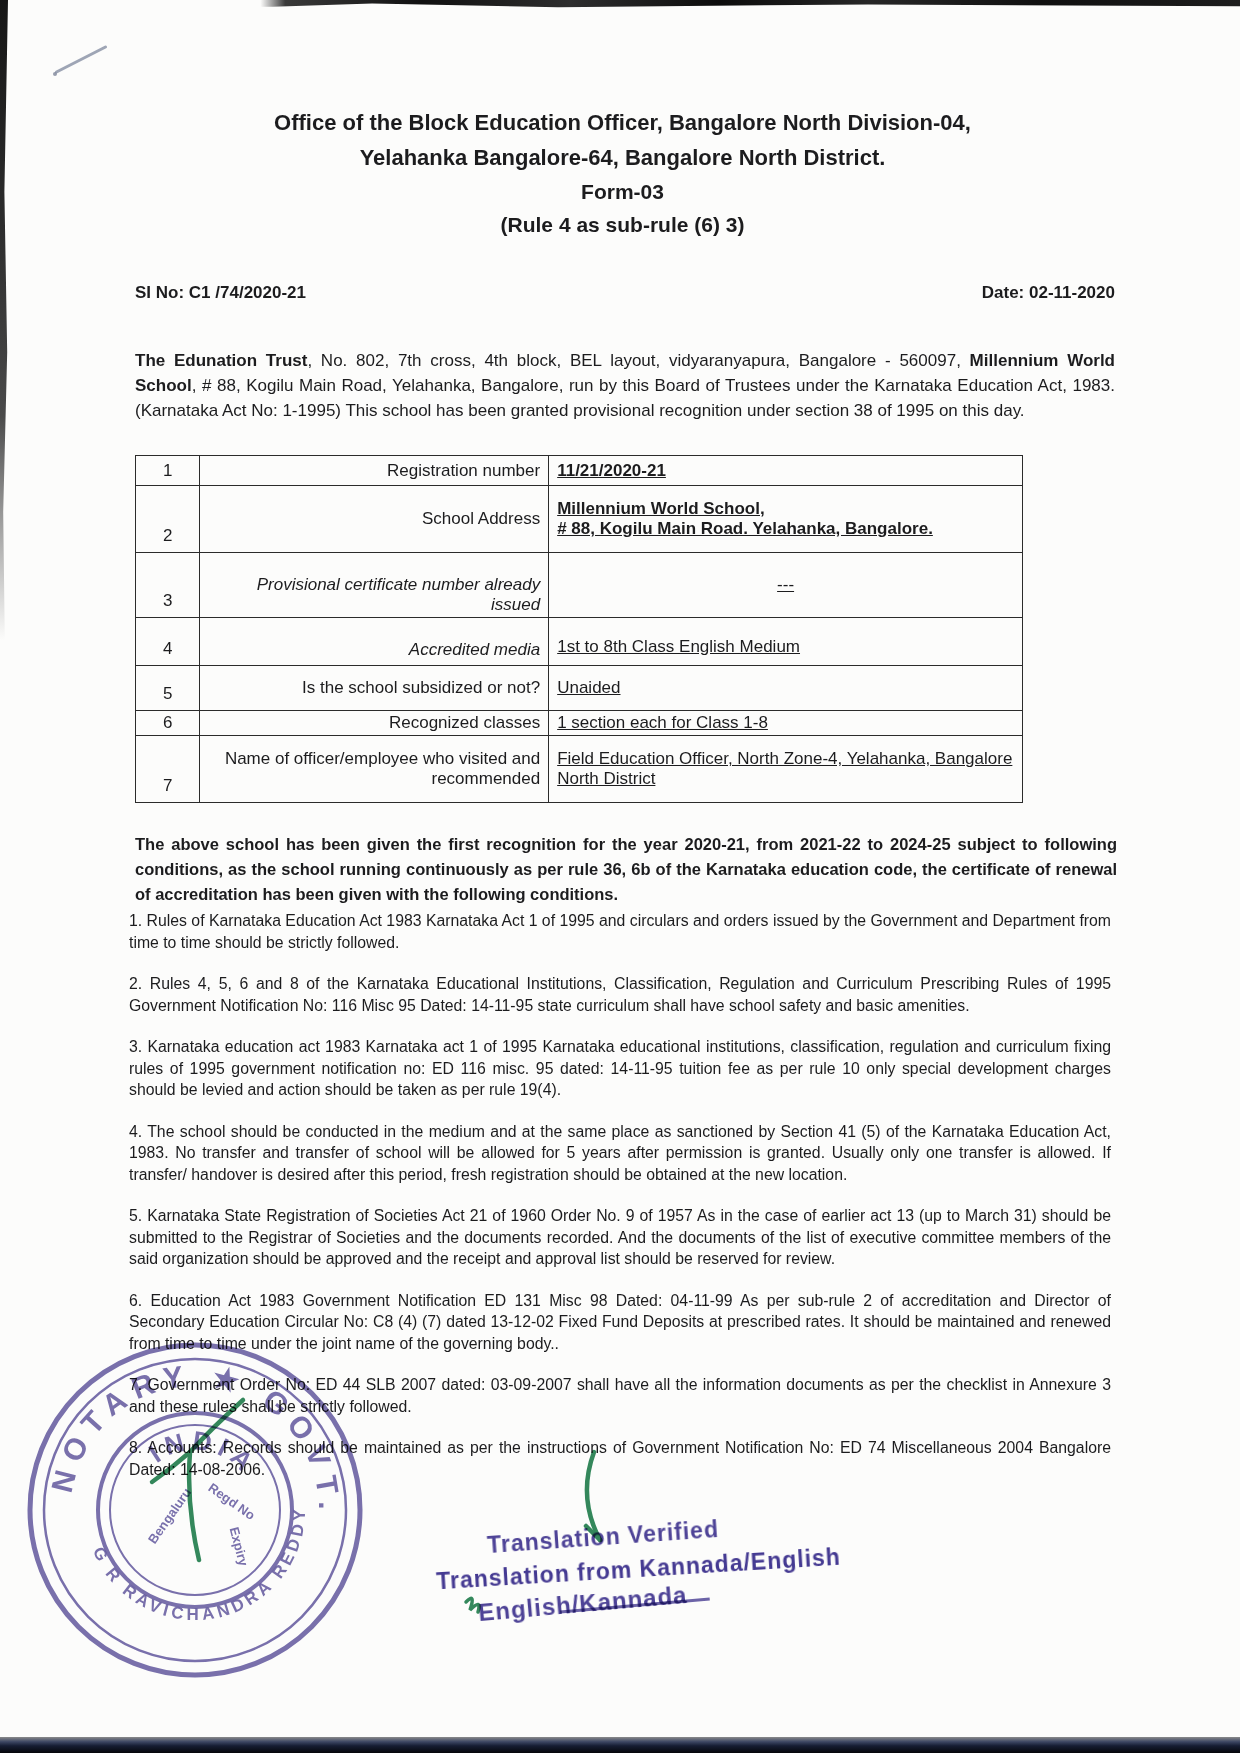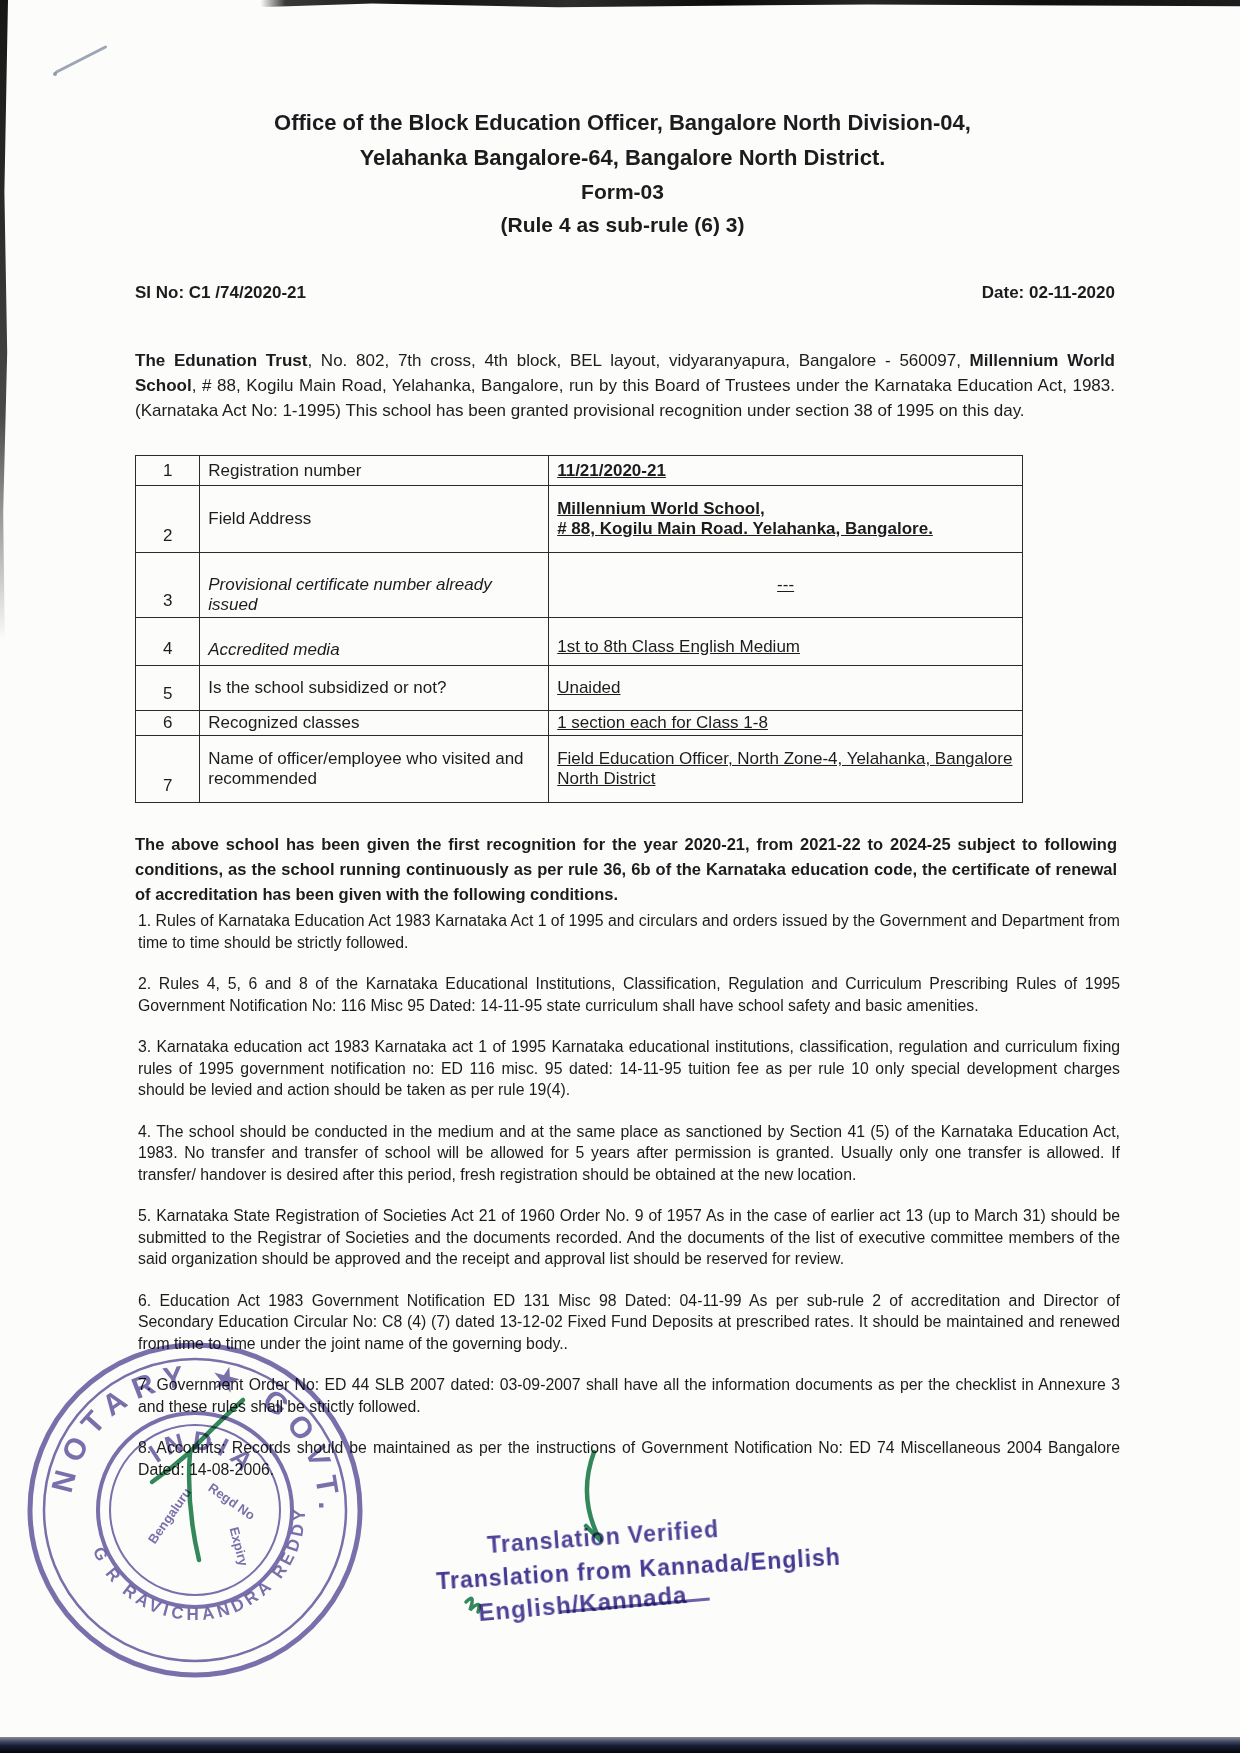--- a/index.html
+++ b/index.html
@@ -55,41 +55,41 @@
   
   .rec-table{
     position:absolute;top:455px;left:135px;width:888px;
     border-collapse:collapse;font-size:17px;
   }
   .rec-table td{
     border:1.8px solid #2b2b2b;
     padding:2px 8px;vertical-align:middle;
   }
   .rec-table td.num{width:48px;text-align:center;}
-  .rec-table td.label{width:336px;}
+  .rec-table td.label{width:336px;text-align:right;}
   .rec-table td.value{width:464px;white-space:pre-line;text-decoration:underline;}
   .rec-table tr.r1{height:30px;}
   .rec-table tr.r2{height:67px;}
   .rec-table tr.r3{height:48px;}
   .rec-table tr.r4{height:48px;}
   .rec-table tr.r5{height:45px;}
   .rec-table tr.r6{height:25px;}
   .rec-table tr.r7{height:67px;}
   .rec-table .bold{font-weight:700;}
   .rec-table .num-low{vertical-align:bottom;padding-bottom:6px;}
   .rec-table .label-top{vertical-align:top;padding-top:22px;font-style:italic;}
   .rec-table .value-low{vertical-align:bottom;padding-bottom:8px;}
   .rec-table .value-center{text-align:center;}
   
   .recognition{
     position:absolute;top:815px;left:135px;width:982px;
     font-size:16.5px;font-weight:700;line-height:25px;text-align:justify;
   }
   
-  .conditions{position:absolute;top:910px;left:138px;width:982px;}
+  .conditions{position:absolute;top:910px;left:129px;width:982px;}
   .conditions p{
     margin:0 0 20px 0;font-size:15.8px;line-height:21.5px;text-align:justify;
   }
   
   .stamp{mix-blend-mode:multiply;pointer-events:none;}
   .notary-wrap{position:absolute;left:15px;top:1340px;width:370px;height:370px;opacity:.85;}
   .translator{position:absolute;color:#3b2f8e;font-weight:700;mix-blend-mode:multiply;
     filter:blur(.3px);letter-spacing:1px;white-space:nowrap;}
   .tr1{left:487px;top:1524px;font-size:23px;transform:rotate(-4deg);opacity:.9;}
   .tr2{left:436px;top:1556px;font-size:23px;transform:rotate(-3.5deg);opacity:.95;}
@@ -125,21 +125,21 @@
 
   <table class="rec-table">
     <tbody>
       <tr class="r1">
         <td class="num">1</td>
         <td class="label">Registration number</td>
         <td class="value bold">11/21/2020-21</td>
       </tr>
       <tr class="r2">
         <td class="num num-low">2</td>
-        <td class="label">Field Address</td>
+        <td class="label">School Address</td>
         <td class="value bold">Millennium World School,
 # 88, Kogilu Main Road. Yelahanka, Bangalore.</td>
       </tr>
       <tr class="r3">
         <td class="num num-low">3</td>
         <td class="label label-top">Provisional certificate number already issued</td>
         <td class="value value-center">---</td>
       </tr>
       <tr class="r4">
         <td class="num num-low">4</td>

